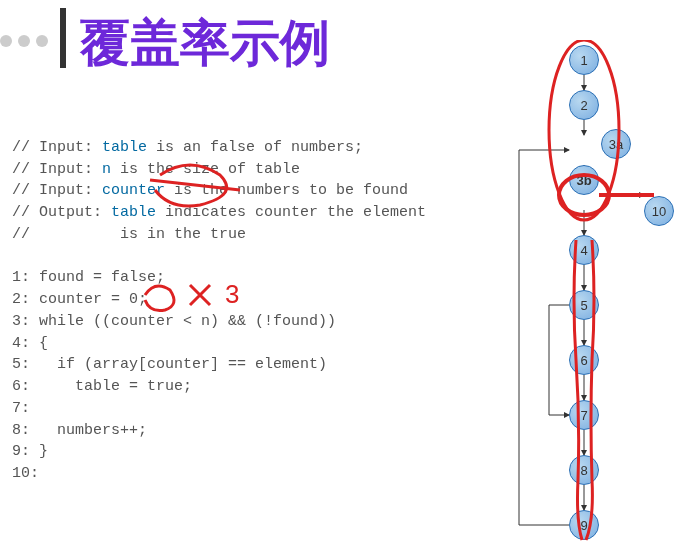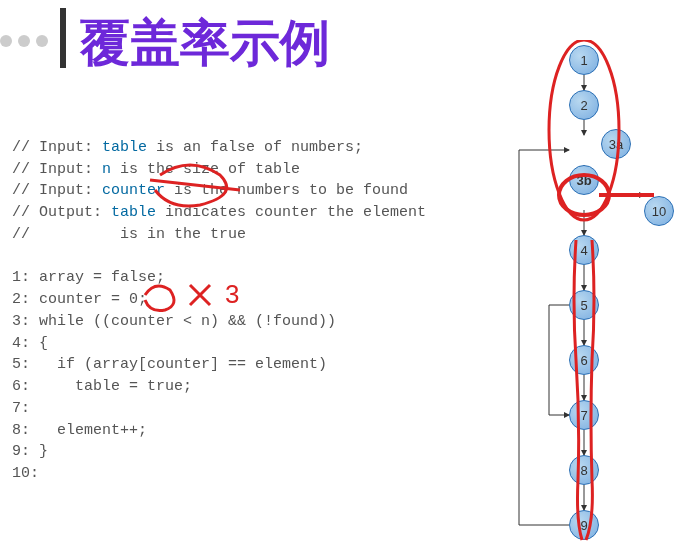--- a/index.html
+++ b/index.html
@@ -96,28 +96,28 @@
 <div class="title-bar"></div>
 <h1 class="title">覆盖率示例</h1>
 
 <div class="code">
 <span><span>// Input: </span><b>table</b><span> is an false of numbers;</span></span>
 <span><span>// Input: </span><b>n</b><span> is the size of table</span></span>
 <span><span>// Input: </span><b>counter</b><span> is the numbers to be found</span></span>
 <span><span>// Output: </span><b>table</b><span> indicates counter the element</span></span>
 <span>//          is in the true</span>
 
-<span>1: array = false;</span>
+<span>1: found = false;</span>
 <span>2: counter = 0;</span>
 <span>3: while ((counter &lt; n) &amp;&amp; (!found))</span>
 <span>4: {</span>
 <span>5:   if (array[counter] == element)</span>
 <span>6:     table = true;</span>
 <span>7:</span>
-<span>8:   element++;</span>
+<span>8:   numbers++;</span>
 <span>9: }</span>
 <span>10:</span>
 </div>
 
 <svg class="red-annot" style="top:150px;left:140px;width:140px;height:80px;">
   <path d="M20,25 Q50,5 80,25 Q100,45 60,55 Q30,60 15,40" stroke="#d22" stroke-width="3" fill="none"></path>
   <path d="M10,30 L100,40" stroke="#d22" stroke-width="3" fill="none"></path>
 </svg>
 
 <svg class="red-annot" style="top:275px;left:140px;width:140px;height:50px;">

